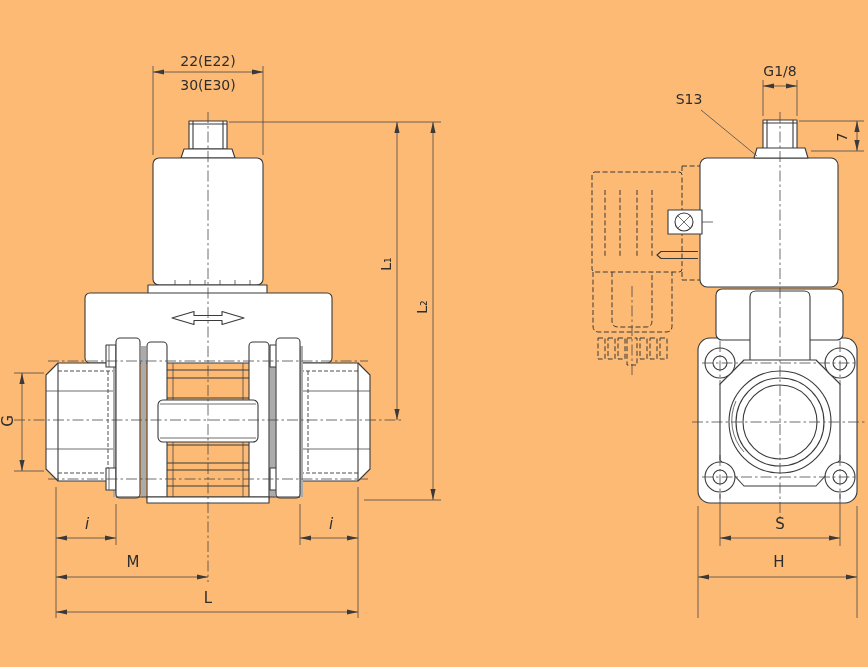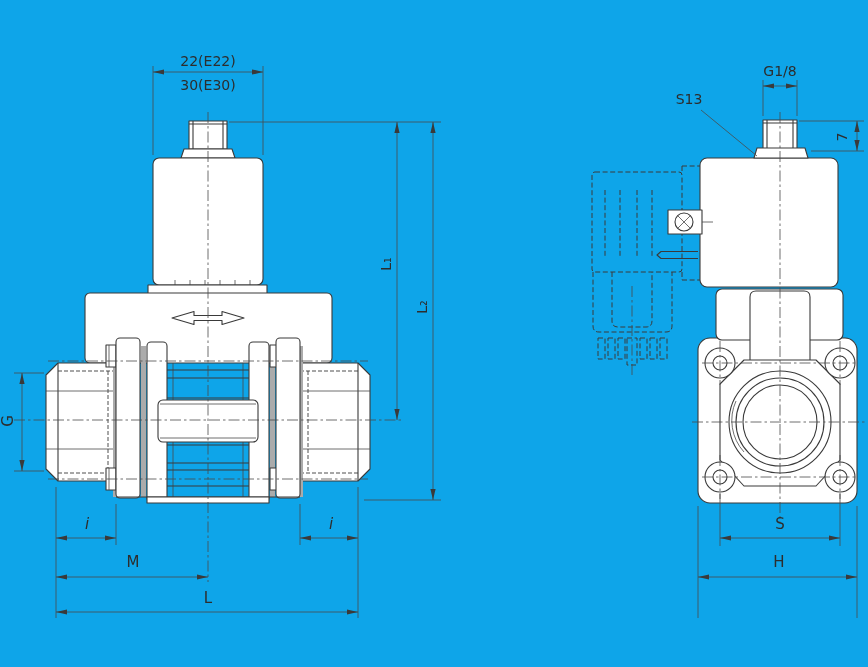--- a/index.html
+++ b/index.html
@@ -1,16 +1,16 @@
 <!DOCTYPE html>
 <html><head>
 <meta charset="utf-8">
 <style>
   html,body{margin:0;padding:0;background:#ffffff;}
-  .stage{width:868px;height:667px;background:#0ea5e9;position:relative;overflow:hidden;}
+  .stage{width:868px;height:667px;background:#fdba74;position:relative;overflow:hidden;}
   svg{display:block;}
   .ln{fill:none;stroke:#3a3a3a;stroke-width:1.1;stroke-linejoin:round;stroke-linecap:butt;}
   .lnf{fill:#ffffff;stroke:#3a3a3a;stroke-width:1.1;stroke-linejoin:round;}
   .thin{fill:none;stroke:#4a4a4a;stroke-width:0.8;}
   .dash{fill:none;stroke:#3a3a3a;stroke-width:1;stroke-dasharray:5 2.6;}
   .thr{fill:none;stroke:#3a3a3a;stroke-width:0.9;stroke-dasharray:4 2;}
   .cl{fill:none;stroke:#4a4a4a;stroke-width:0.8;stroke-dasharray:11 3 2.5 3;}
   .dimln{fill:none;stroke:#4a4a4a;stroke-width:0.8;}
   .gask{fill:#ababab;stroke:none;}
   text.dimtxt{font-family:"DejaVu Sans","Liberation Sans",sans-serif;font-size:14px;fill:#2d2d2d;text-anchor:middle;}

